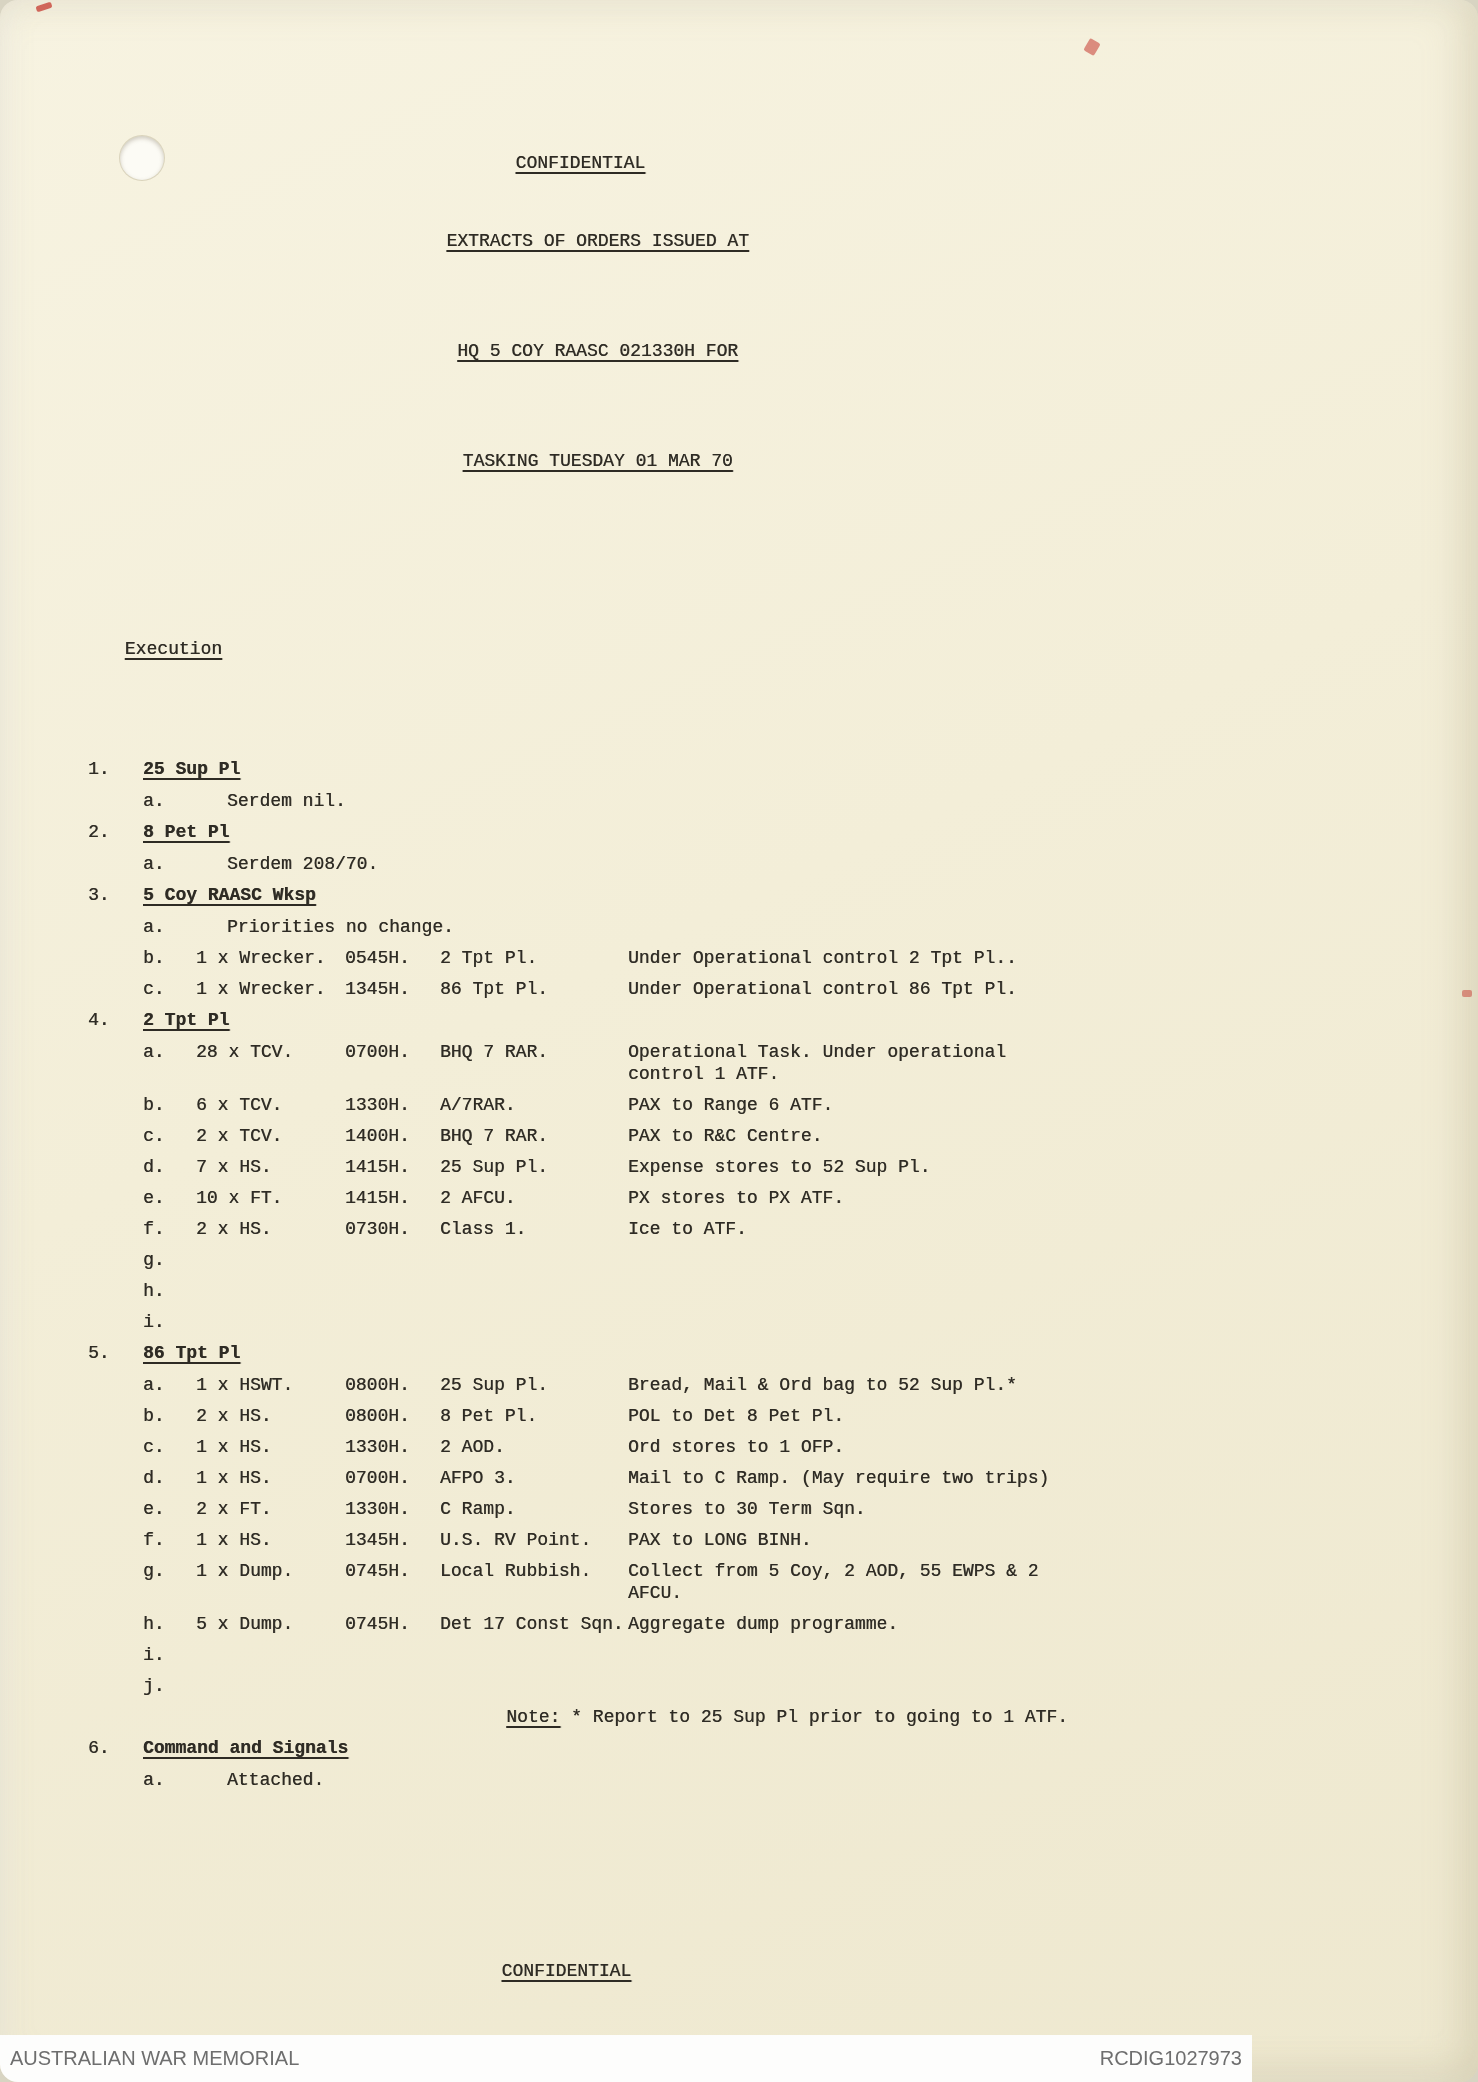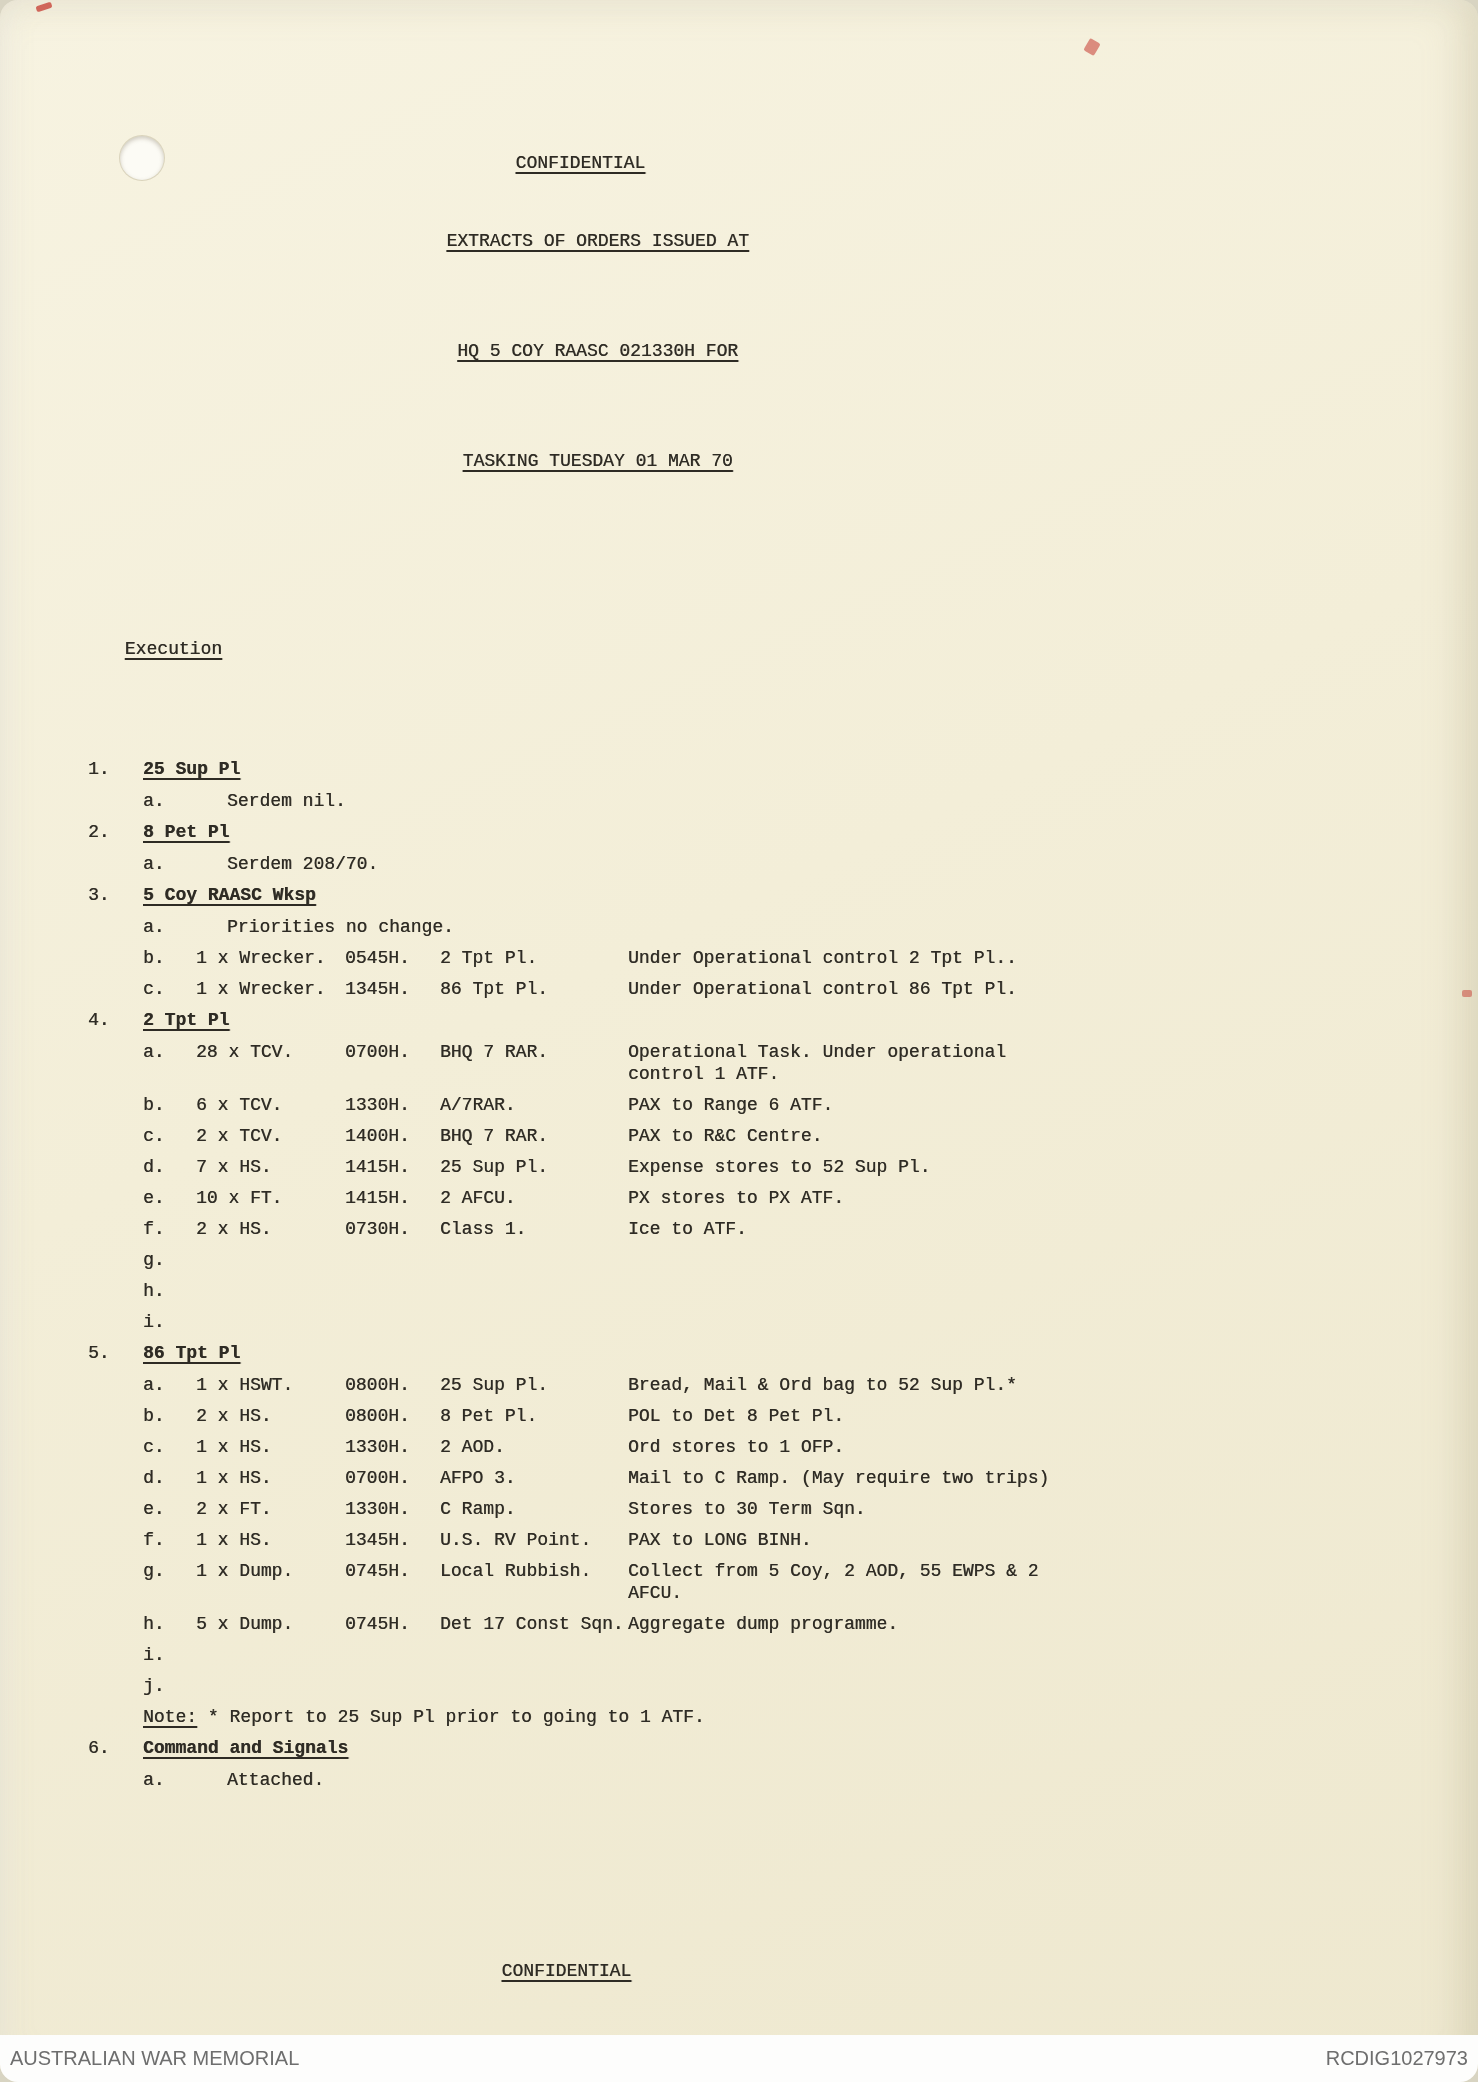--- a/index.html
+++ b/index.html
@@ -55,28 +55,28 @@
     display: grid;
     grid-template-columns: 55px 53px 149px 95px 188px 440px;
     margin-bottom: 9px;
     align-items: start;
   }
   .row > span { white-space: pre-wrap; }
   .row > .nowrap { white-space: nowrap; }
   .section-heading-row { margin-bottom: 10px; }
   .span-title { grid-column: 2 / 7; white-space: nowrap; font-weight: bold; }
   .span-text  { grid-column: 3 / 7; white-space: nowrap; margin-left: 31px; }
-  .span-note  { grid-column: 2 / 7; white-space: nowrap; }
+  .span-note  { grid-column: 2 / 7; white-space: nowrap; text-align: right; }
   .footer-classification {
     width: 1068px; text-align: center; margin-top: 72px;
   }
   
   .wm-bar {
     position: absolute; left: 0; bottom: 0;
-    width: 1478px; height: 47px;
+    width: 1252px; height: 47px;
     background: #fdfdfc;
     display: flex; align-items: center; justify-content: space-between;
     padding: 0 10px;
     font-family: "Liberation Sans", sans-serif;
     font-size: 20px;
     color: #6e6e6e;
     text-shadow: none;
   }
 </style>
 </head>

